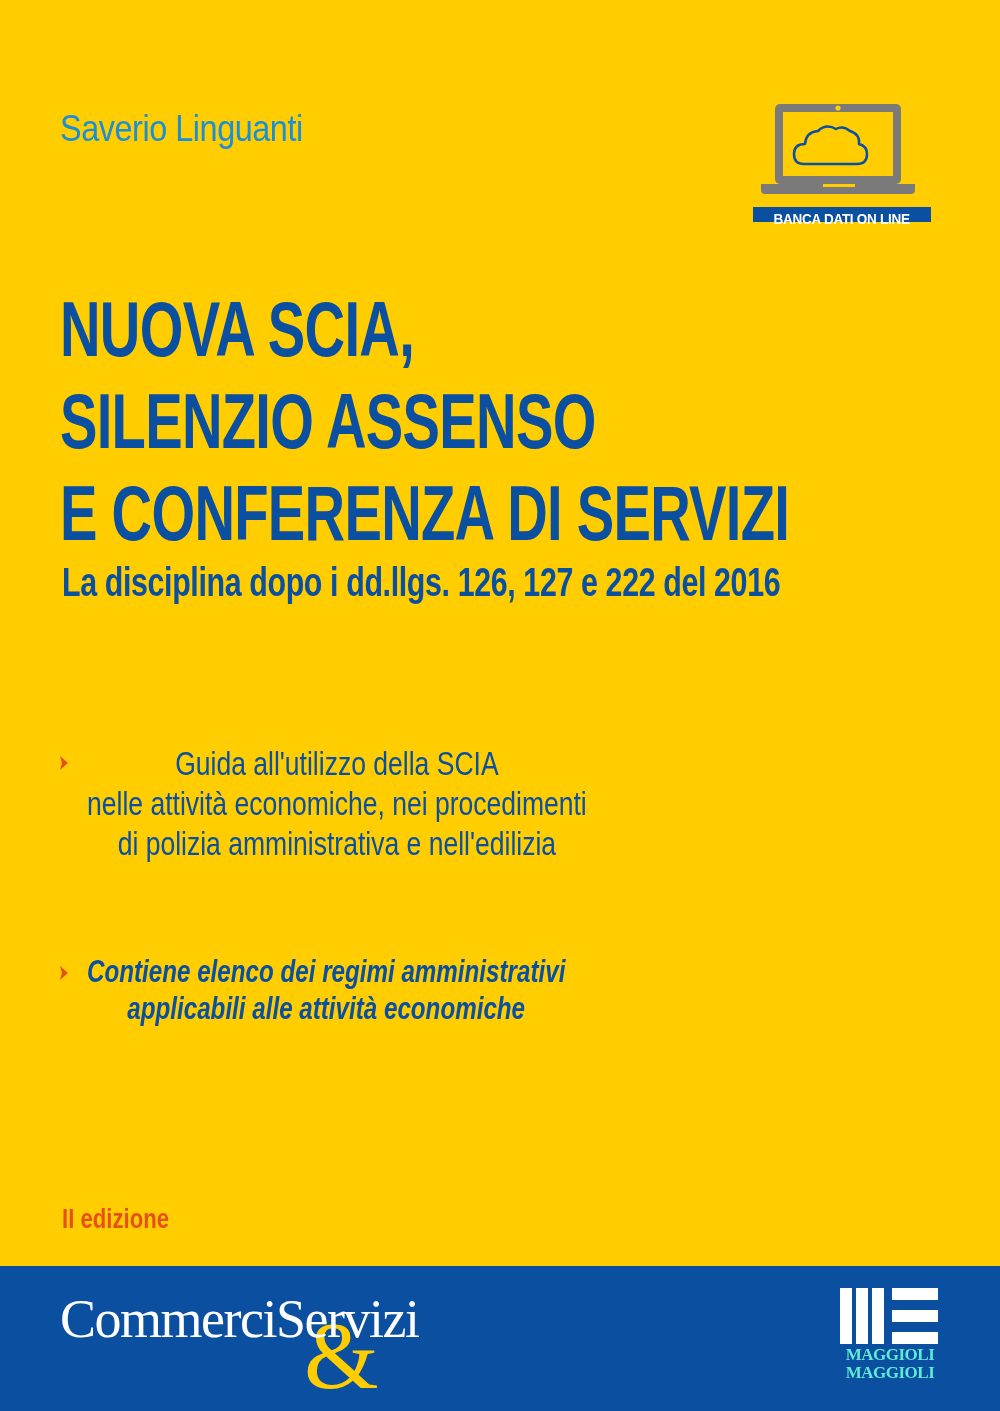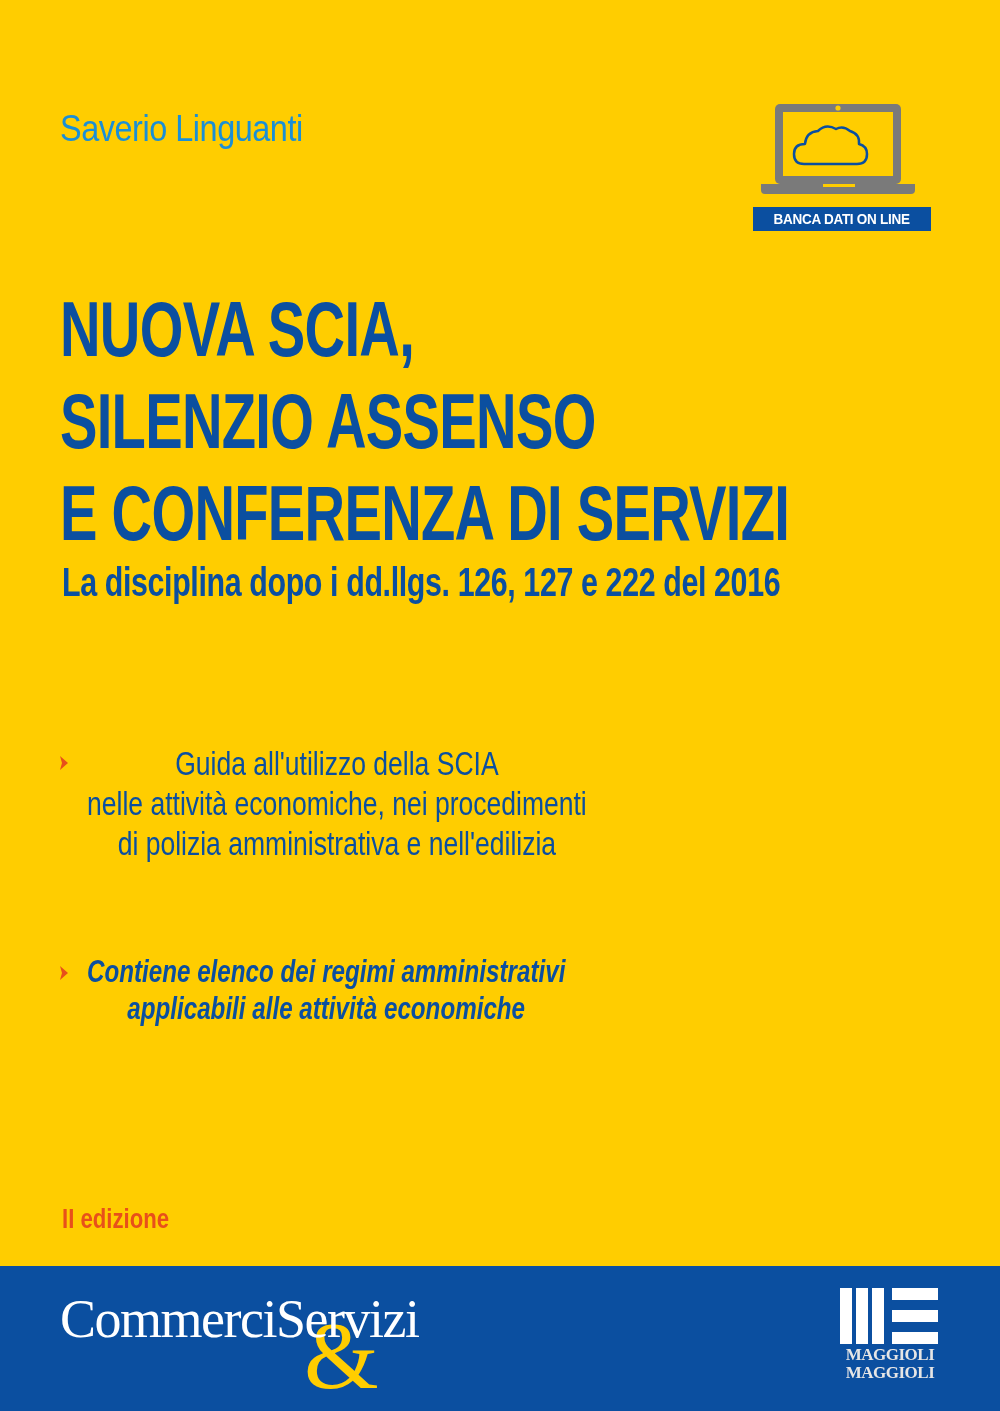--- a/index.html
+++ b/index.html
@@ -41,21 +41,21 @@
     .badge svg {
       position: absolute;
       left: 8px;
       top: 0;
     }
     .badge-label {
       position: absolute;
       left: 0;
       top: 109px;
       width: 178px;
-      height: 24px;
+      height: 15px;
       background: #0b4fa0;
       color: #ffffff;
       font-size: 15px;
       font-weight: bold;
       line-height: 24px;
       text-align: center;
       letter-spacing: -0.3px;
       white-space: nowrap;
     }
     .badge-label span {
@@ -175,21 +175,21 @@
       top: 22px;
       width: 100px;
       height: 110px;
     }
     .publisher .name {
       position: absolute;
       left: 0;
       top: 58px;
       width: 100px;
       text-align: center;
-      color: #e5e5e5;
+      color: #5eead4;
       font-family: "Liberation Serif", serif;
       font-weight: bold;
       font-size: 17px;
       line-height: 18px;
       letter-spacing: -0.5px;
     }
     .publisher .name span {
       display: block;
       white-space: nowrap;
     }

